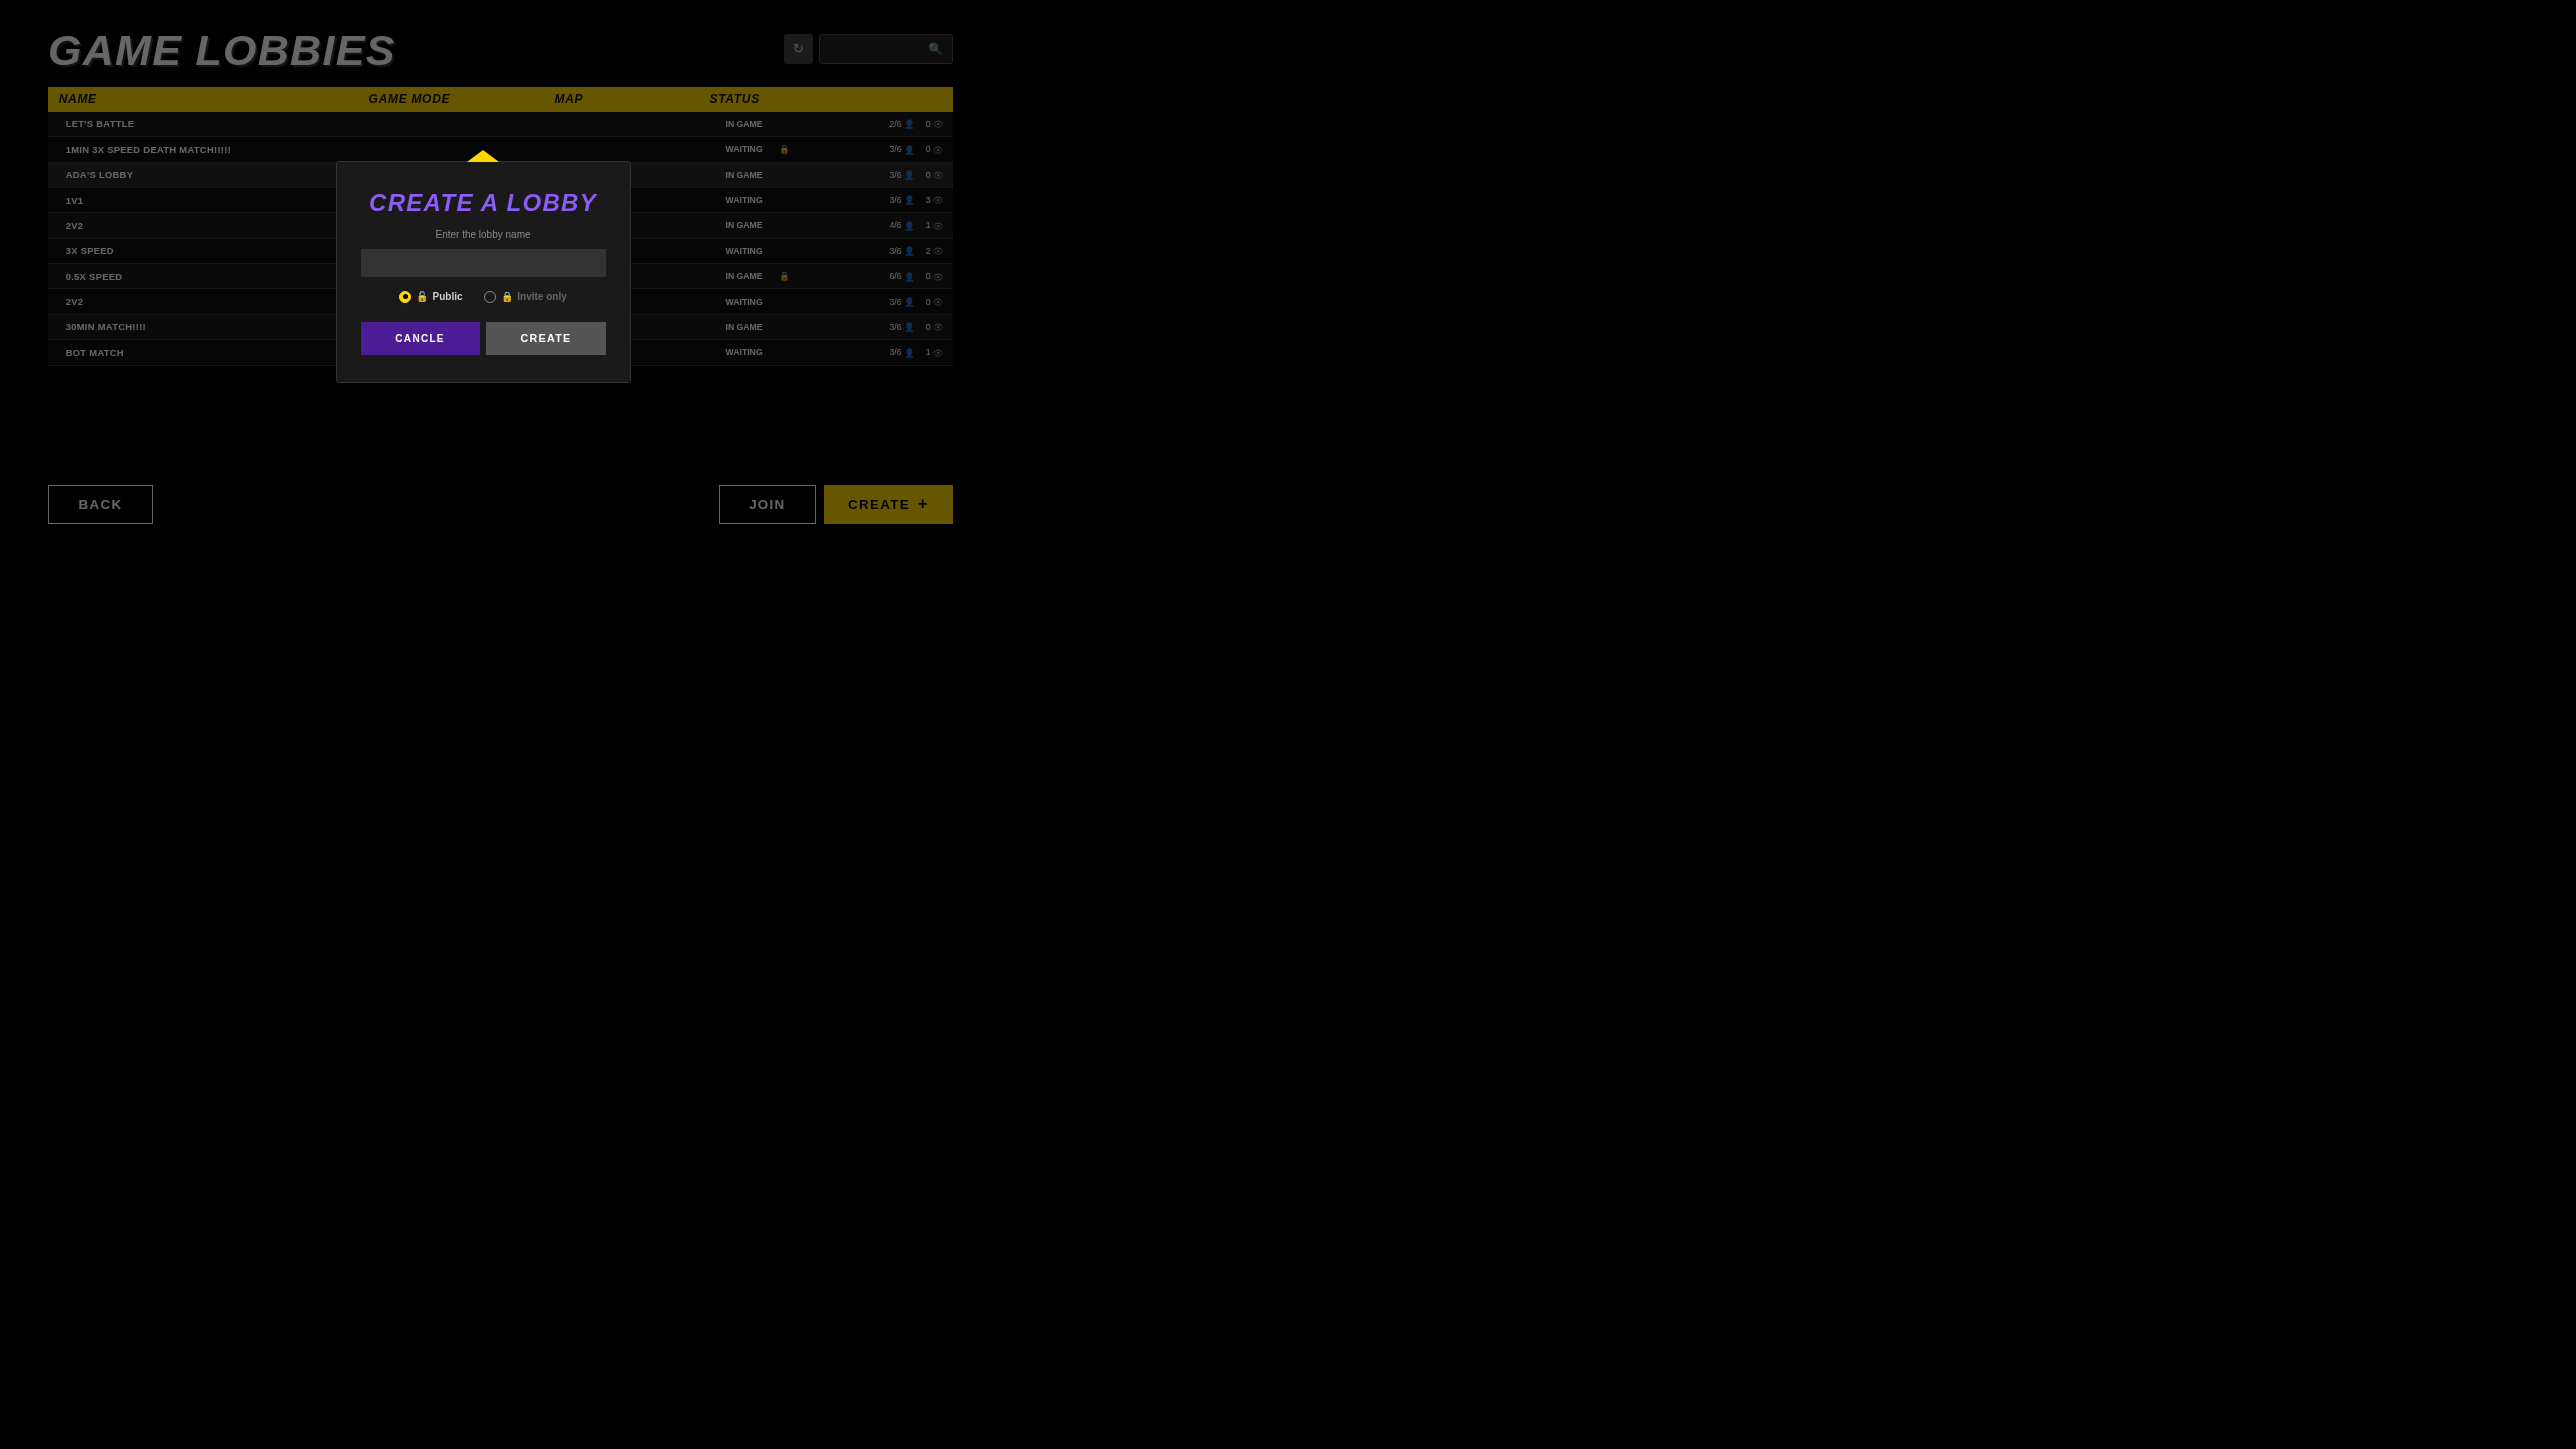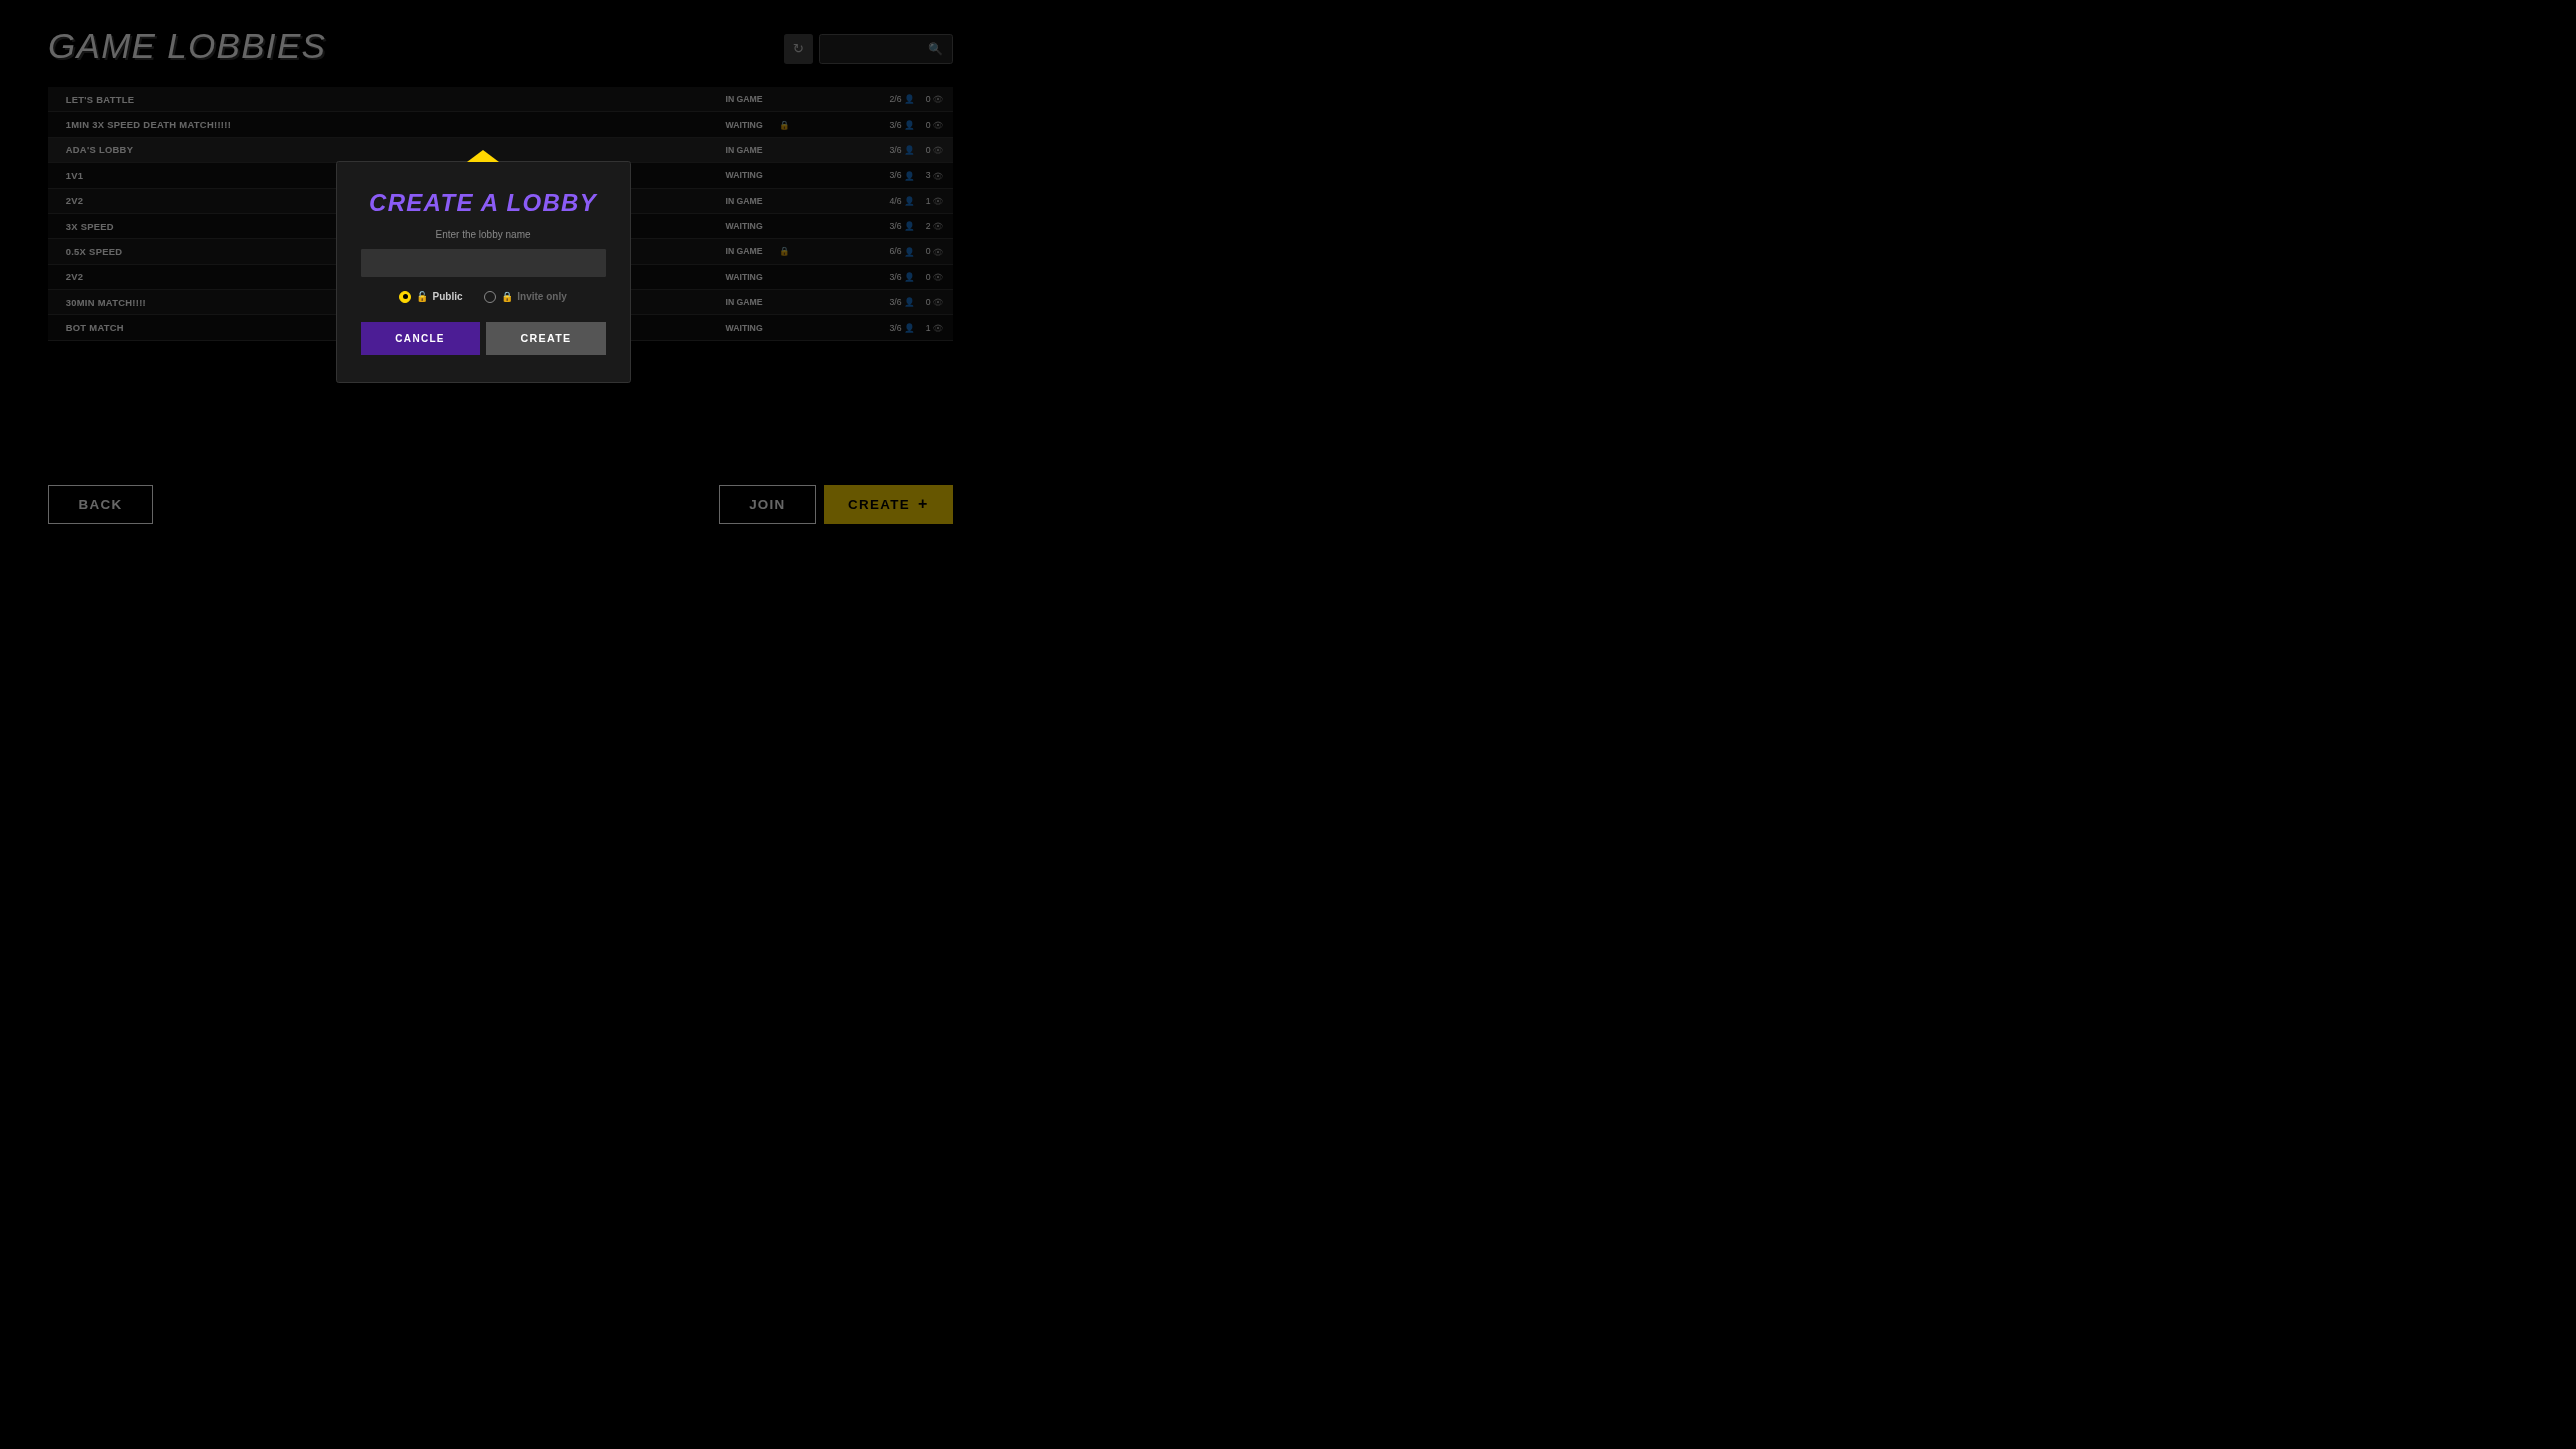--- a/index.html
+++ b/index.html
@@ -11,22 +11,22 @@
       width: 966px;
       height: 544px;
       overflow: hidden;
       position: relative;
     }
 
     .page-title {
       position: absolute;
       top: 25.5px;
       left: 48px;
-      font-size: 35px;
-      font-weight: 400;
+      font-size: 43px;
+      font-weight: 700;
       color: #fff;
       text-transform: uppercase;
       font-style: italic;
       letter-spacing: 1.3px;
       text-shadow: 2px 2px 0 #333;
     }
 
     
     .top-controls {
       position: absolute;
@@ -397,20 +397,26 @@
 <div class="page-title">GAME LOBBIES</div>
 
 <div class="top-controls">
   <button class="refresh-btn">↻</button>
   <div class="search-bar">
     <span>🔍</span>
   </div>
 </div>
 
 <div class="lobby-table">
+  <div class="table-header">
+    <div class="col">NAME</div>
+    <div class="col">GAME MODE</div>
+    <div class="col">MAP</div>
+    <div class="col">STATUS</div>
+  </div>
 
   <div class="table-body" id="table-body">
 
   <div class="table-row">
       <div class="cell">LET'S BATTLE</div>
       <div class="cell"></div>
       <div class="cell"></div>
       <div class="status-cell">
         <span class="status-text">IN GAME</span>
 

